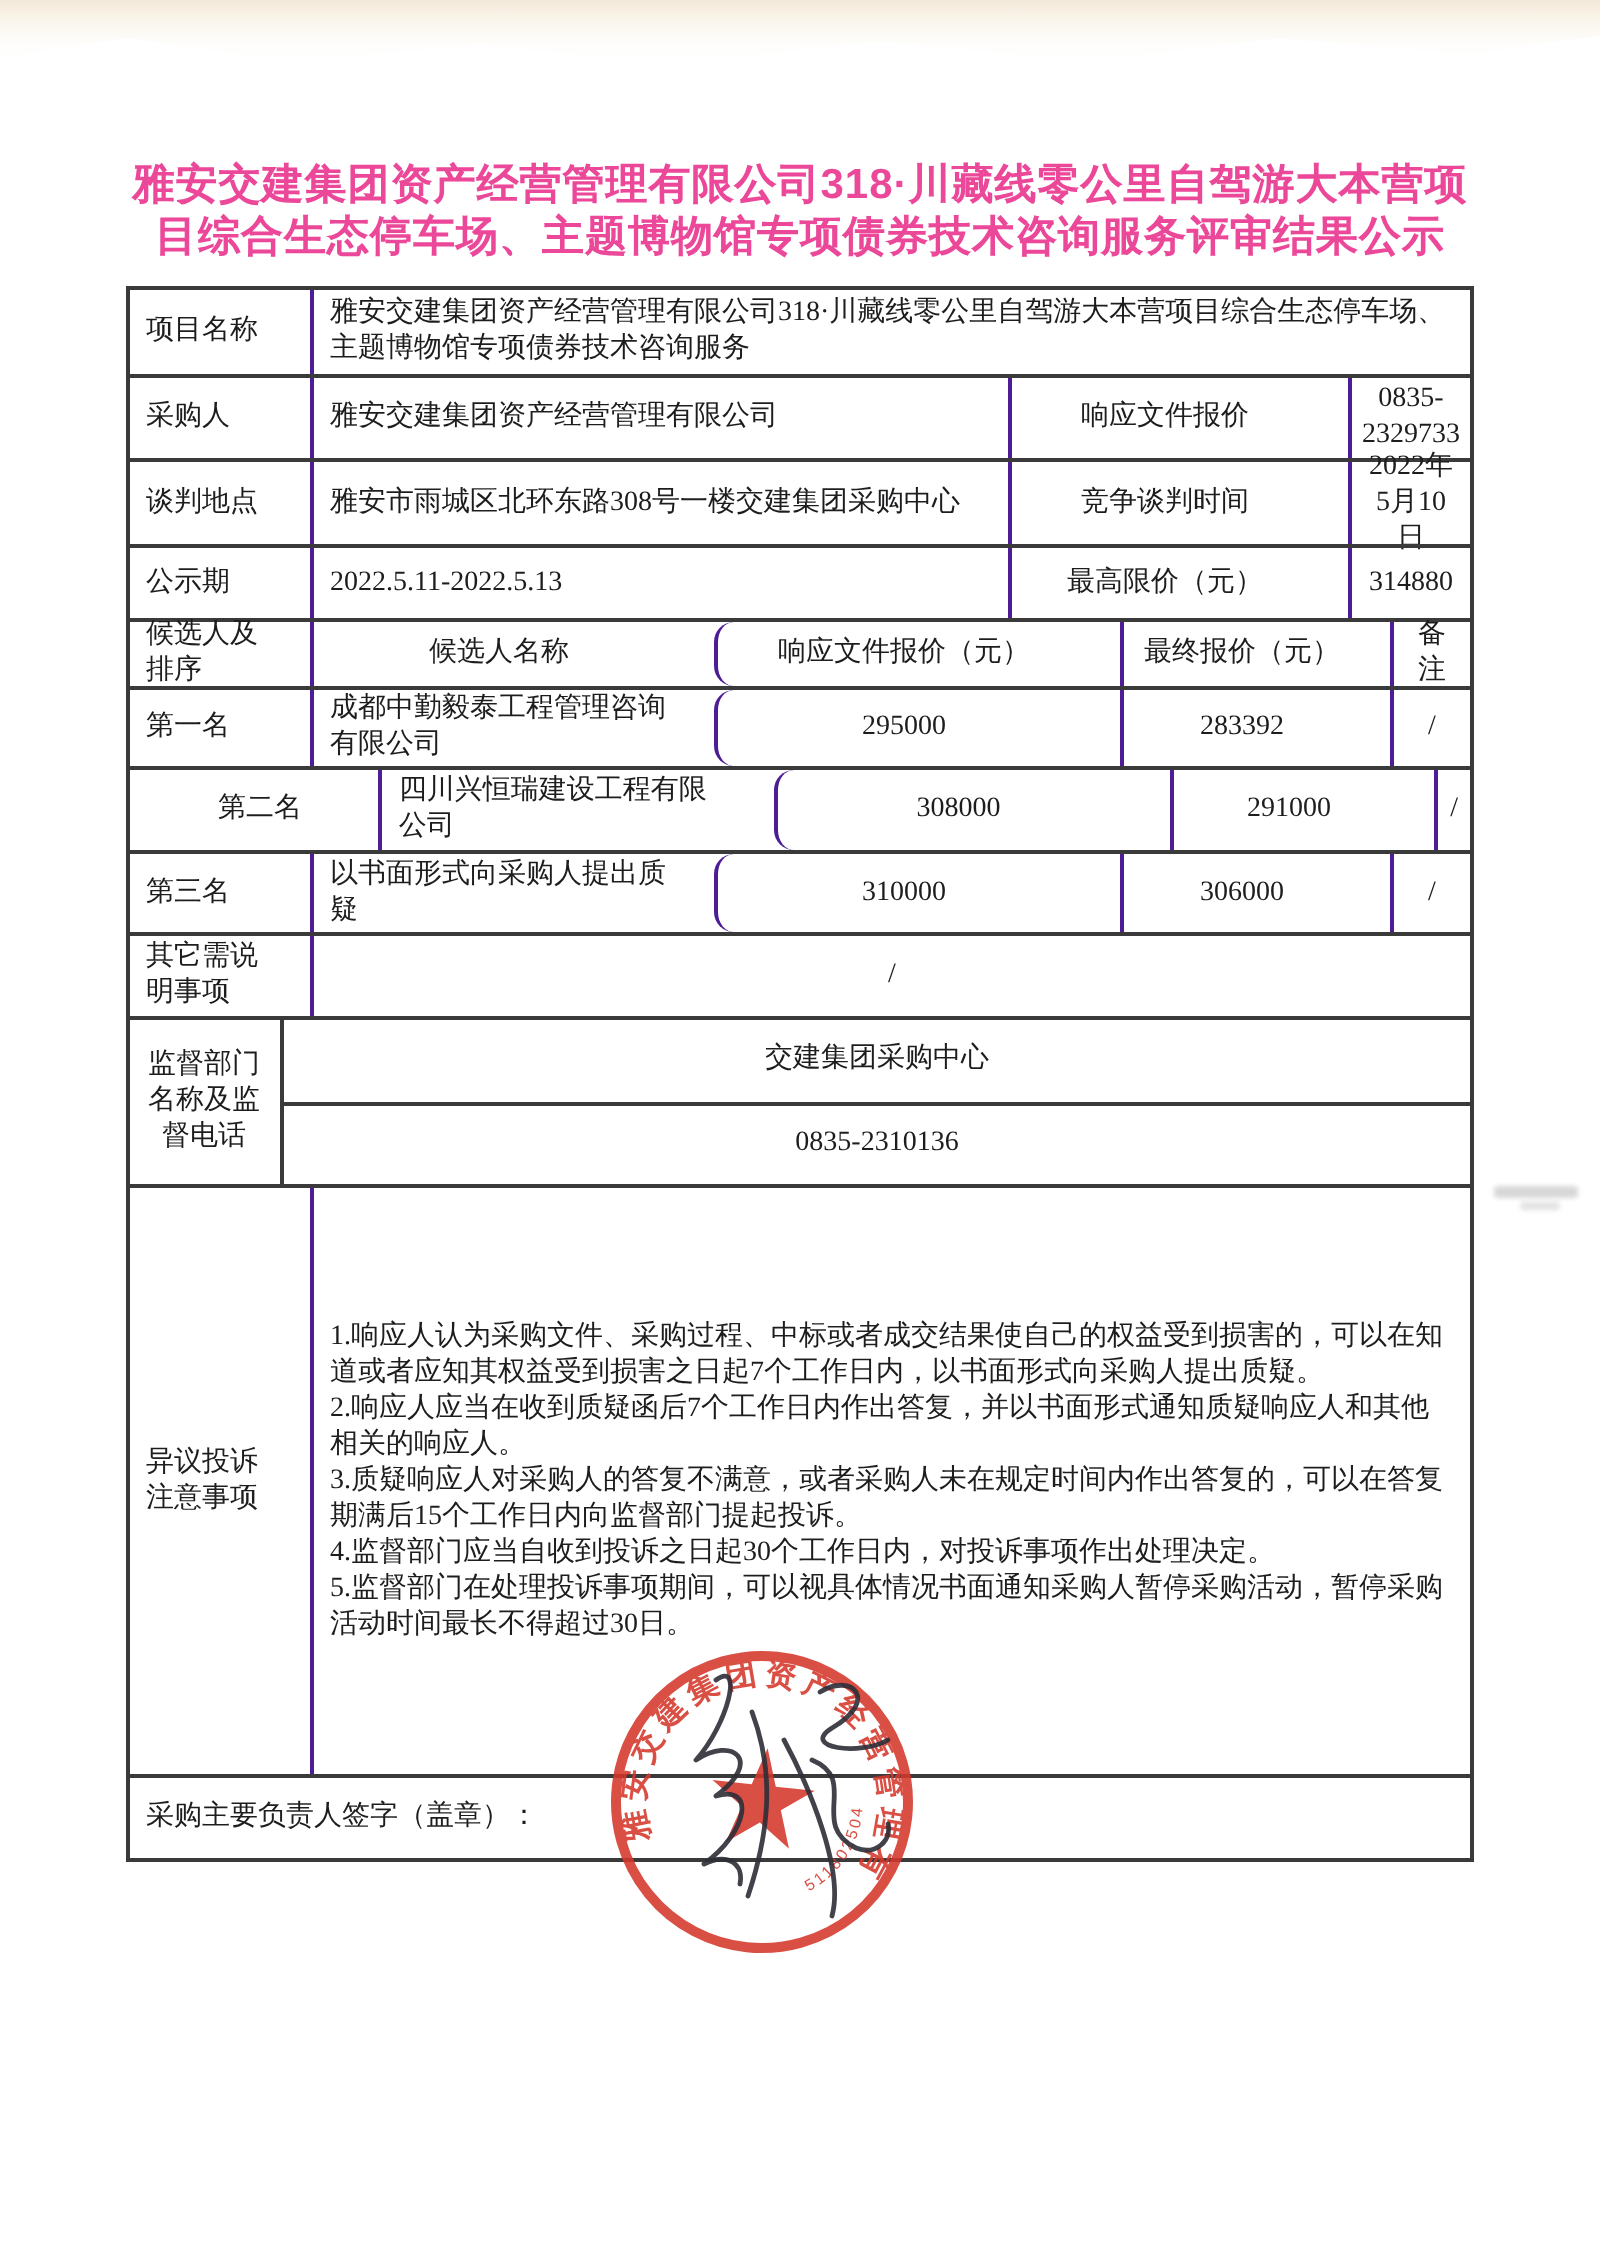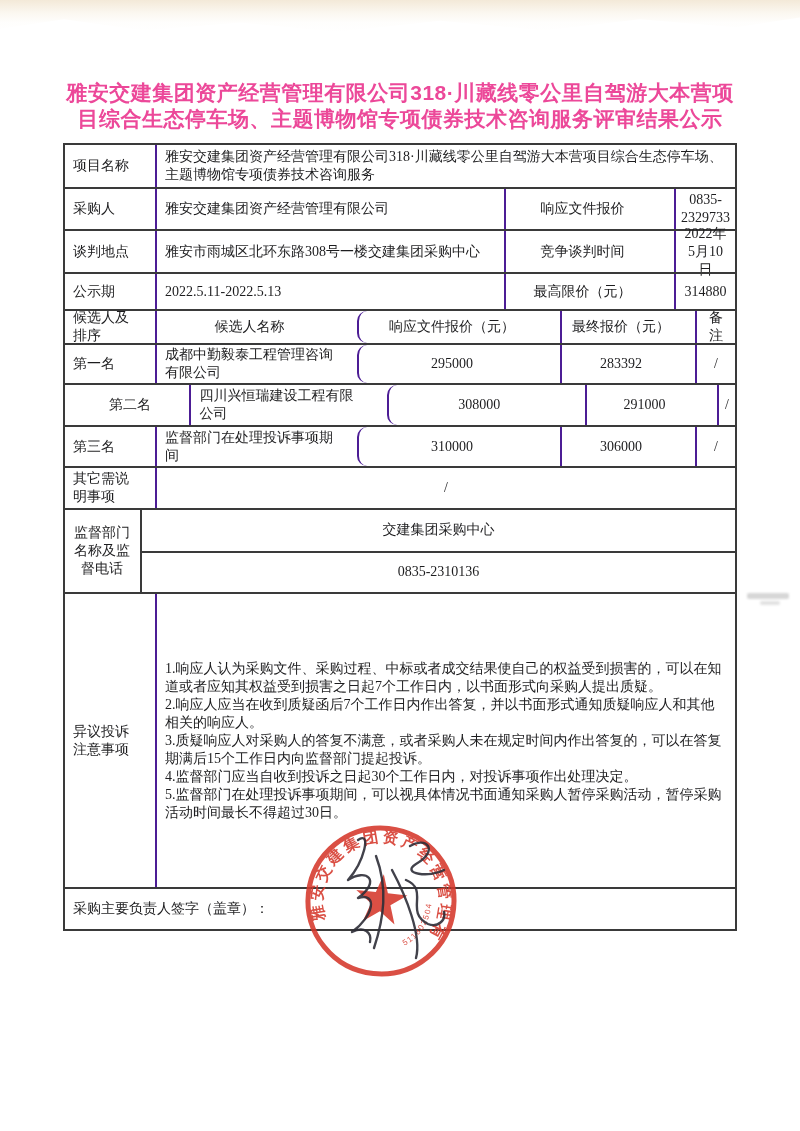--- a/index.html
+++ b/index.html
@@ -142,21 +142,21 @@
     <div class="row h7r">
       <div class="cell lab">第二名</div>
       <div class="cell w-name">四川兴恒瑞建设工程有限公司</div>
       <div class="cell w-p1 ctr">308000</div>
       <div class="cell w-p2 ctr">291000</div>
       <div class="cell grow ctr">/</div>
     </div>
 
     <div class="row h8r">
       <div class="cell lab">第三名</div>
-      <div class="cell w-name">监督部门在处理投诉事项期间</div>
+      <div class="cell w-name">以书面形式向采购人提出质疑</div>
       <div class="cell w-p1 ctr">310000</div>
       <div class="cell w-p2 ctr">306000</div>
       <div class="cell grow ctr">/</div>
     </div>
 
     <div class="row h9r">
       <div class="cell lab">其它需说明事项</div>
       <div class="cell grow ctr">/</div>
     </div>
 

